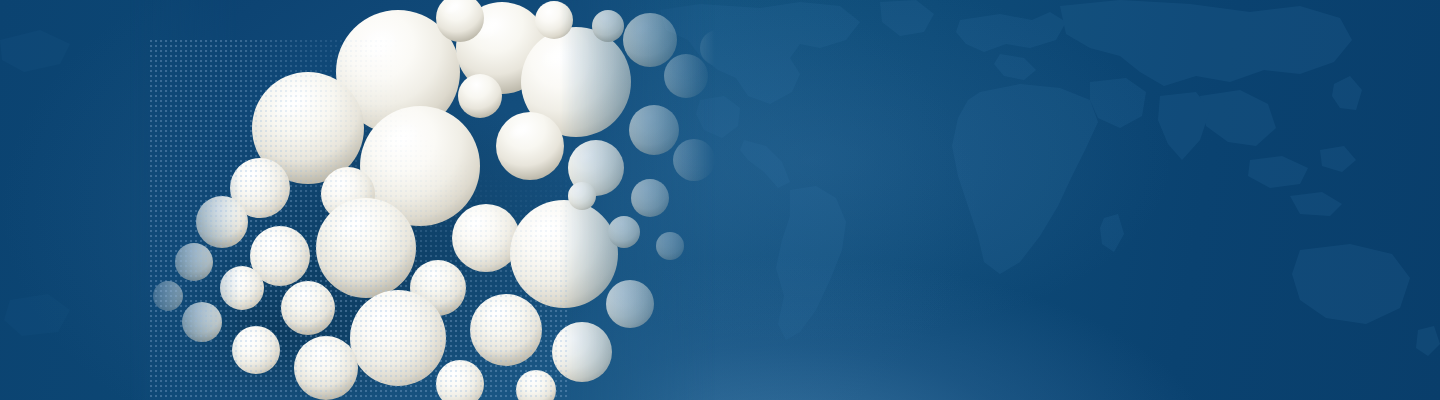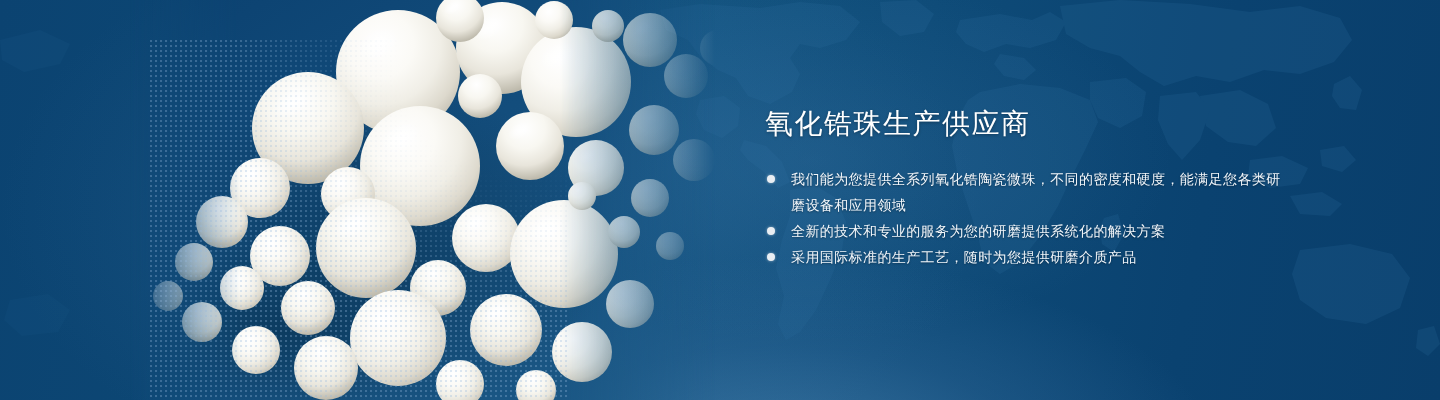--- a/index.html
+++ b/index.html
@@ -313,32 +313,14 @@
           </g>
         <g>
             <circle cx="540" cy="246" r="14" fill="url(#beadB)"></circle>
           </g>
       </g>
     </svg>
   </div>
 
   <div id="halftone"></div>
 
-  <div id="copy">
-    <h1 id="headline">氧化锆珠生产供应商</h1>
-
-    <ul id="bullets">
-      <li>
-        <span class="dot"></span>
-        <span class="txt">我们能为您提供全系列氧化锆陶瓷微珠，不同的密度和硬度，能满足您各类研磨设备和应用领域</span>
-      </li>
-      <li>
-        <span class="dot"></span>
-        <span class="txt">全新的技术和专业的服务为您的研磨提供系统化的解决方案</span>
-      </li>
-      <li>
-        <span class="dot"></span>
-        <span class="txt">采用国际标准的生产工艺，随时为您提供研磨介质产品</span>
-      </li>
-    </ul>
-  </div>
 
 </div>
 
 </body></html>

